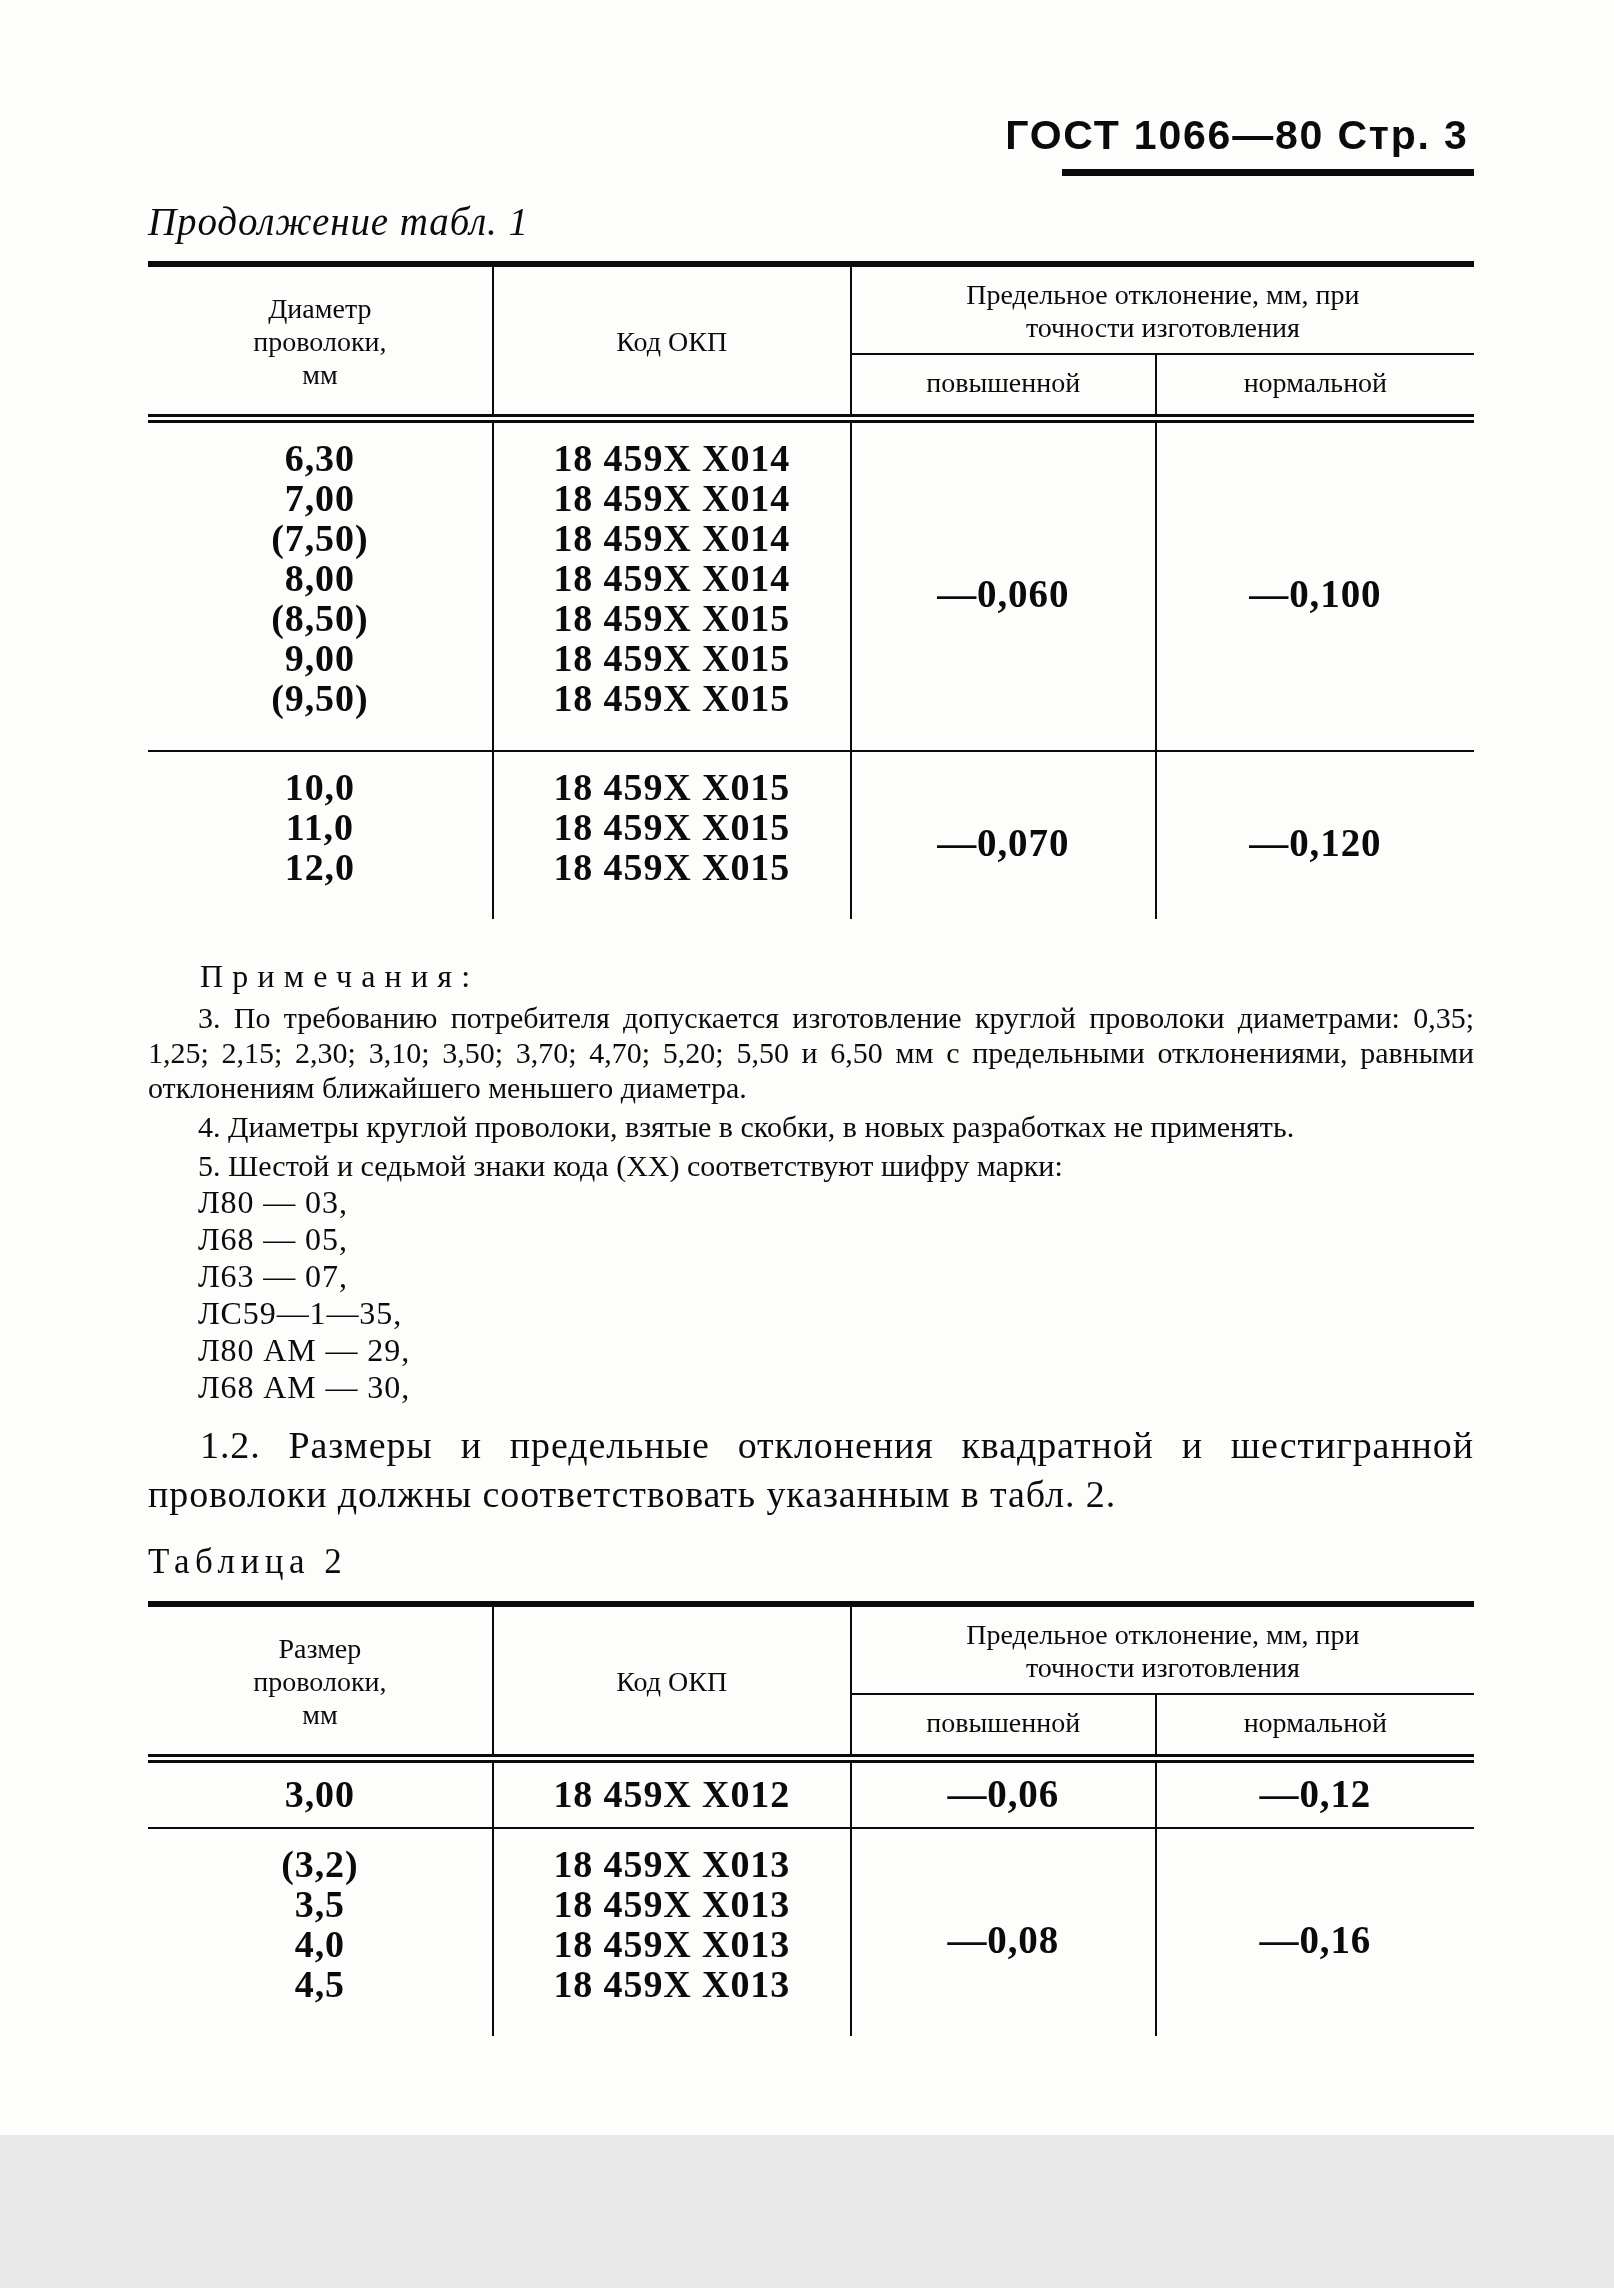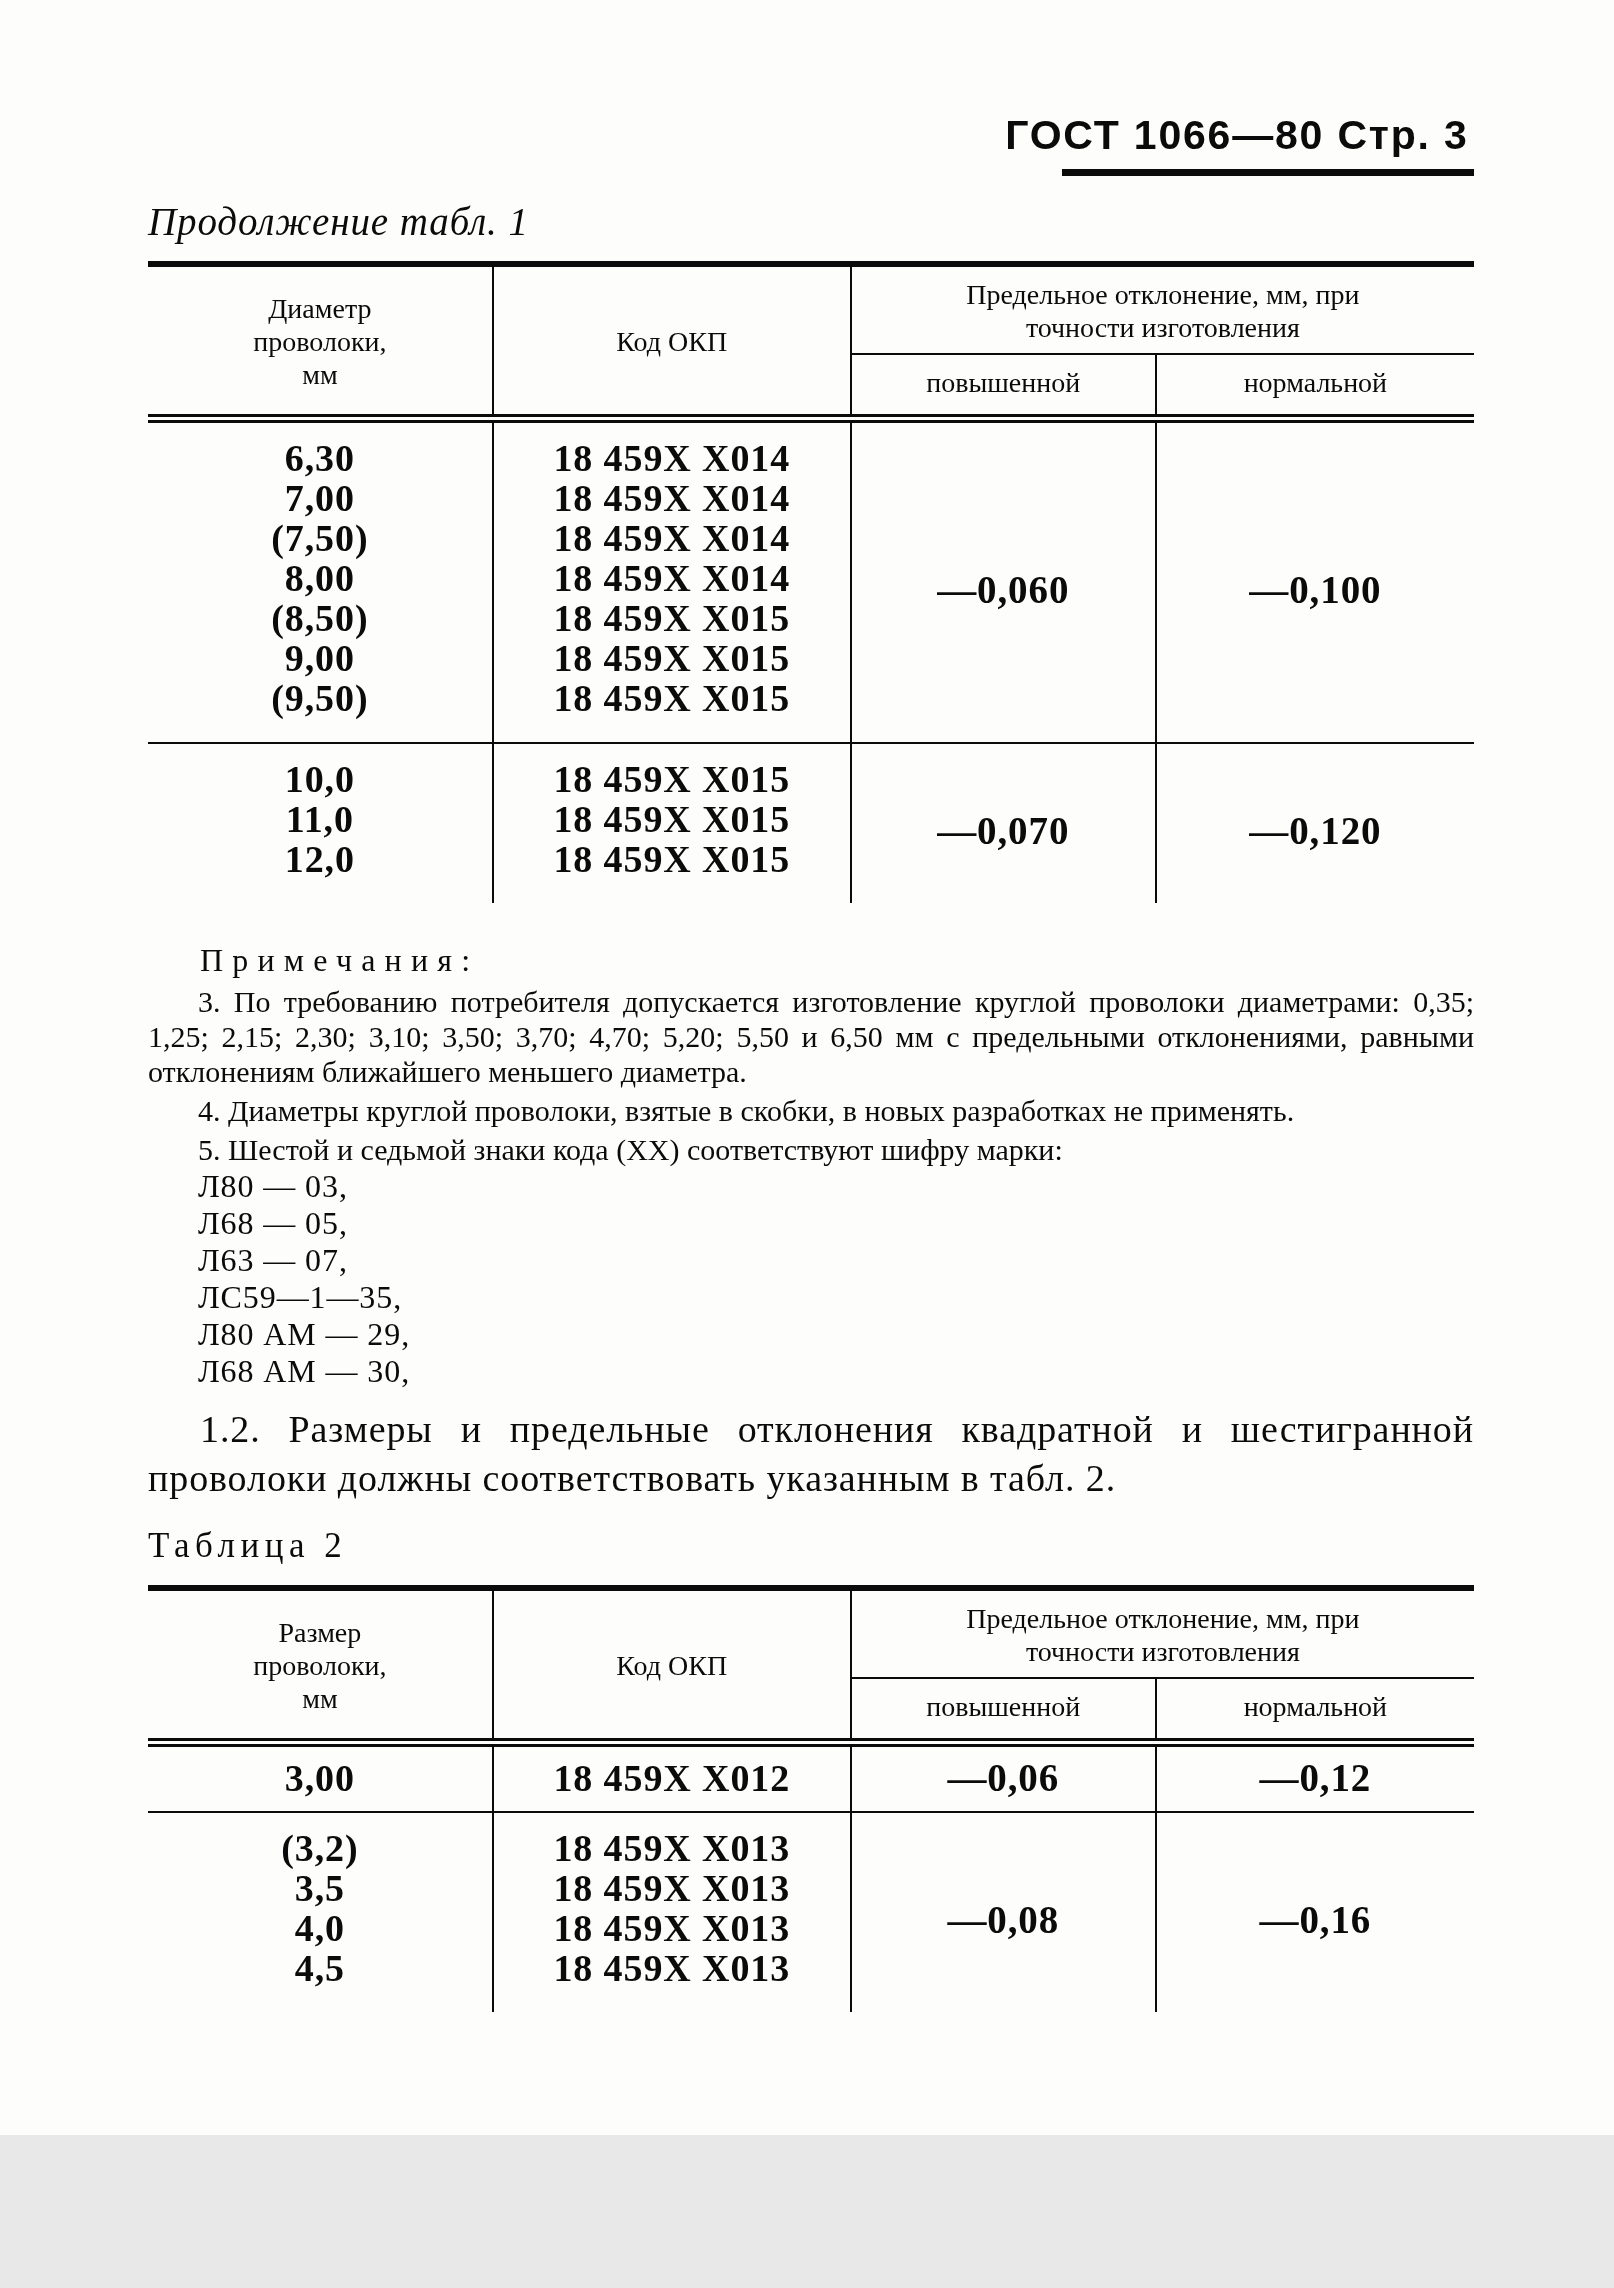--- a/index.html
+++ b/index.html
@@ -38,21 +38,21 @@
   thead th.pre{white-space:pre-line;}
   thead tr.r1 th{padding:11px 9.2px 9.2px;}
   thead tr.r1 th.cspan{border-bottom:2.8px solid #0b0b0b;}
   thead tr.r2 th{padding:11px 9.2px 14.8px;}
   thead th.dbl{border-bottom:9.2px double #0b0b0b;}
   tbody td{
     font-weight:700;font-size:38px;line-height:40px;
     font-family:"Liberation Serif","DejaVu Serif",serif;letter-spacing:0.9px;
   }
   tbody.grp tr.first td{padding-top:14.8px;}
-  tbody.grp tr.last td{padding-bottom:24px;}
+  tbody.grp tr.last td{padding-bottom:32px;}
   tbody.g2 tr.first td{border-top:2.8px solid #0b0b0b;}
   tbody.single td{padding:11px 0 13px;}
   td.dev{font-size:39px;}
 
   
   .notes{margin-top:37px;}
   .note-head{font-size:32px;letter-spacing:9.2px;margin-left:52px;line-height:41px;}
   .notes p{
     margin:3.7px 0 0;font-size:30px;line-height:35px;
     text-indent:50px;text-align:justify;

